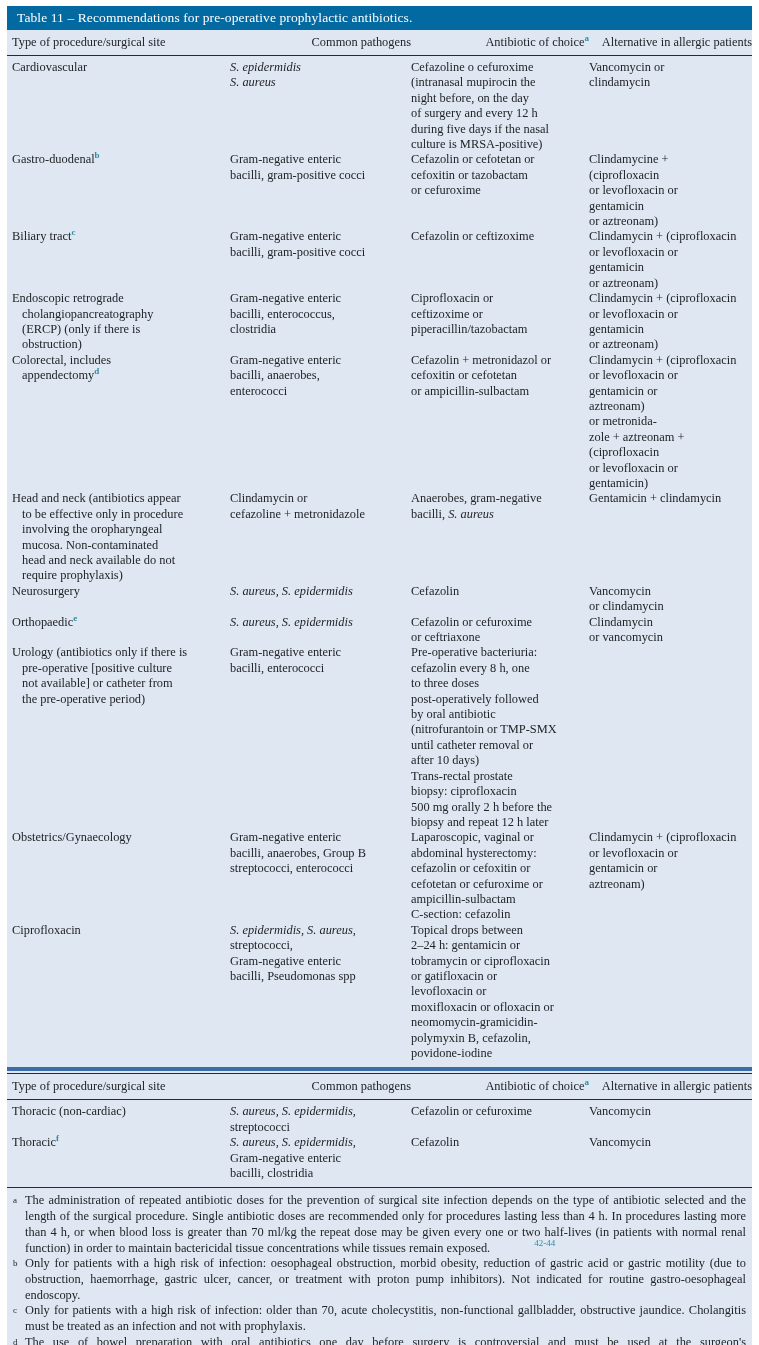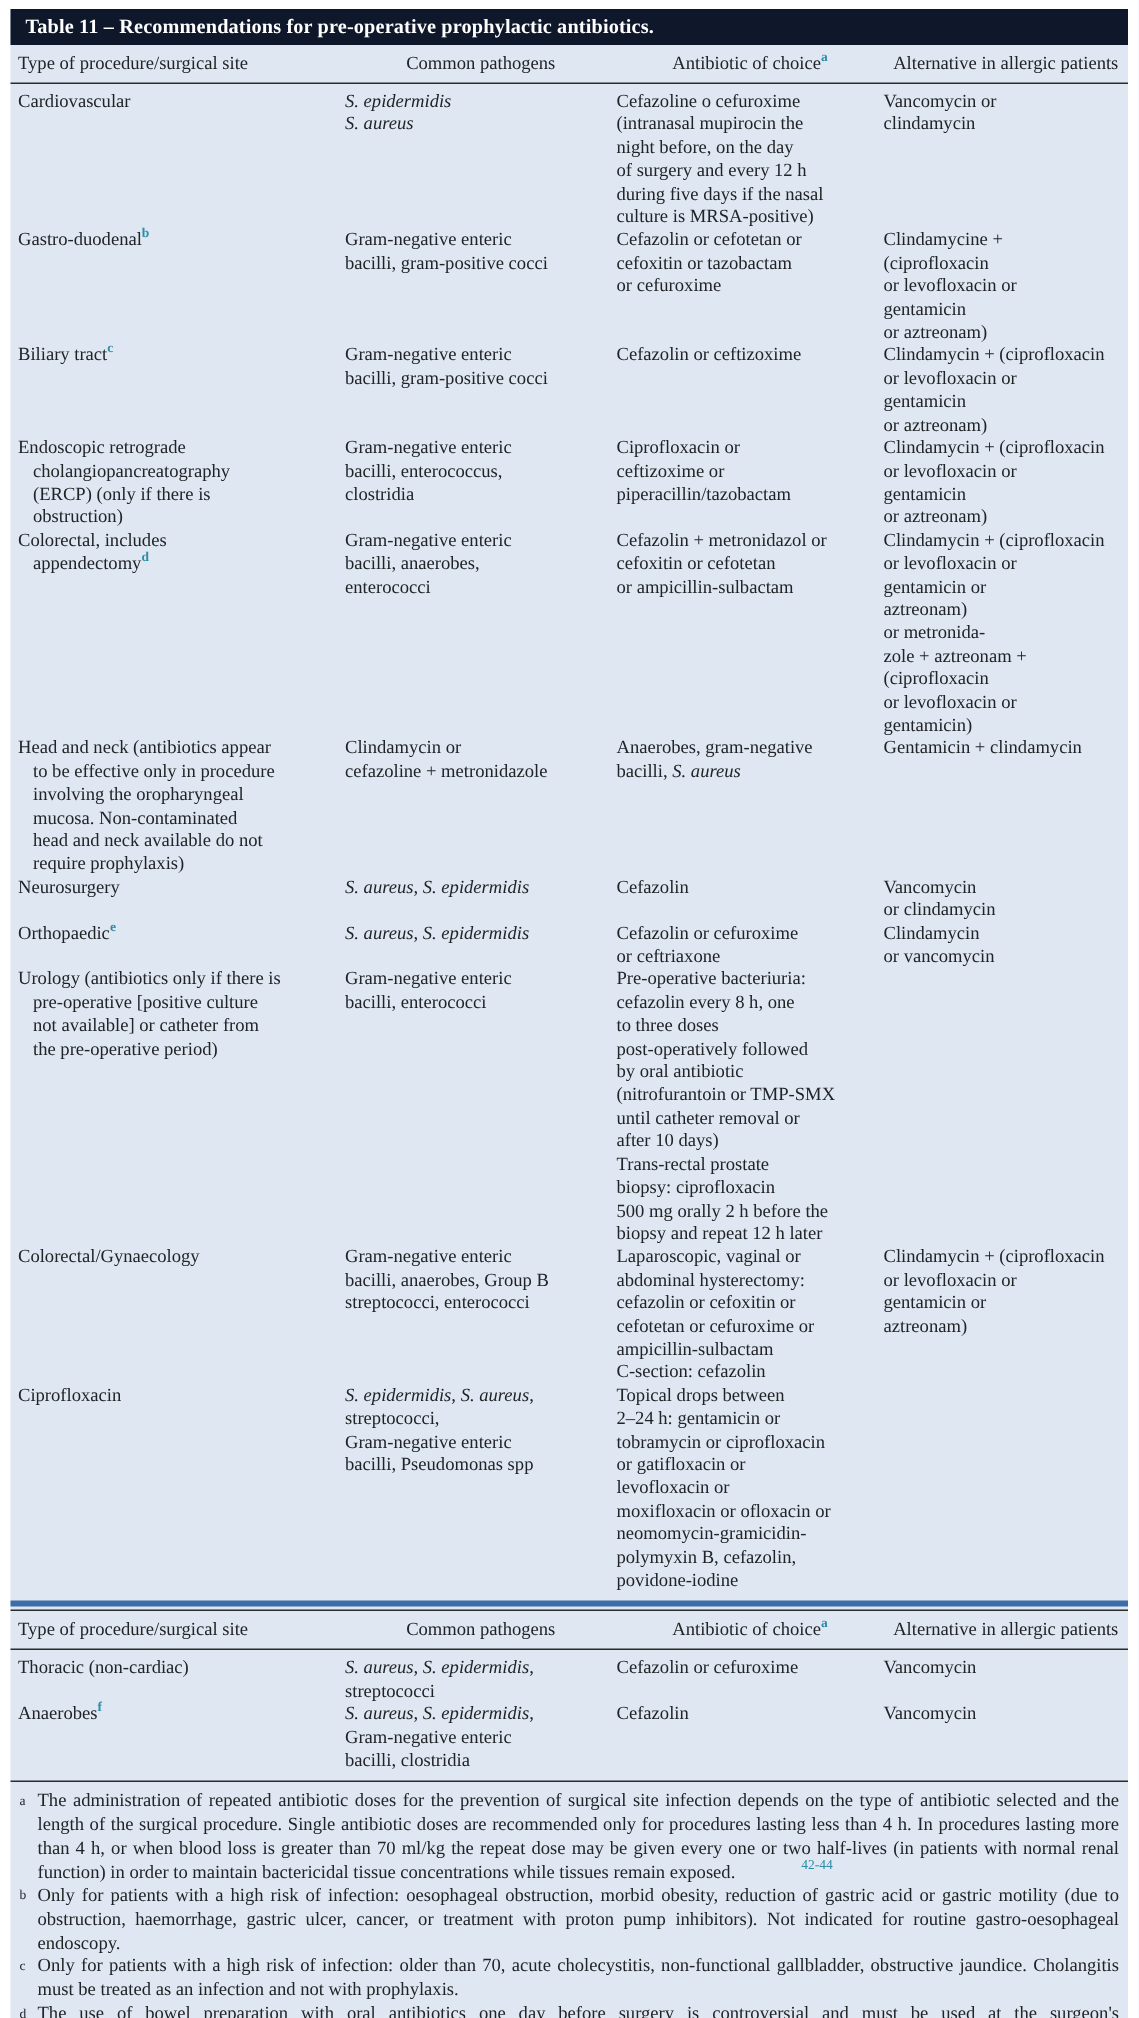--- a/index.html
+++ b/index.html
@@ -4,28 +4,28 @@
 <style>
   html,body{margin:0;padding:0;background:#ffffff;}
   body{width:759px;font-family:"Liberation Serif","DejaVu Serif",serif;color:#212427;}
   .sheet{
     width:745px;margin:6px 7px 0 7px;background:#dfe8f2;
     box-sizing:border-box;min-height:1332px;
     border-bottom:1px solid #2b2b2b;
     padding-bottom:4px;
   }
   .titlebar{
-    background:#0f172a;color:#ffffff;font-weight:bold;font-size:13.5px;
+    background:#0369a1;color:#ffffff;font-weight:normal;font-size:13.5px;
     padding:4px 10px 4px 10px;letter-spacing:.1px;
   }
   .grid{display:grid;grid-template-columns:223px 181px 178px 1fr;}
   .thead{padding:5px 0 5px 0;border-bottom:1px solid #2b2b2b;}
   .hc{font-size:12.4px;line-height:15px;}
   .hc.h-left{padding-left:5px;text-align:left;}
-  .hc.h-center{text-align:center;}
+  .hc.h-center{text-align:right;}
   .tbody{padding:4px 3px 2px 0;}
   .row{margin:0;}
   .cell{
     font-size:12.4px;line-height:15.4px;white-space:pre-line;
     padding-right:8px;box-sizing:border-box;
   }
   .cell.proc{padding-left:15px;text-indent:-10px;}
   .it{font-style:italic;font-family:Liberation Serif, serif;}
   .supnote{
     color:#2d8ca8;font-size:9px;vertical-align:super;line-height:0;
@@ -174,21 +174,21 @@
 (nitrofurantoin or TMP-SMX
 until catheter removal or
 after 10 days)
 Trans-rectal prostate
 biopsy: ciprofloxacin
 500 mg orally 2 h before the
 biopsy and repeat 12 h later</div>
         <div class="cell alt"></div>
       </div>
       <div class="grid row">
-        <div class="cell proc"><span>Colorectal/Gynaecology</span></div>
+        <div class="cell proc"><span>Obstetrics/Gynaecology</span></div>
         <div class="cell path"><span>Gram-negative enteric
 bacilli, anaerobes, Group B
 streptococci, enterococci</span></div>
         <div class="cell abx">Laparoscopic, vaginal or
 abdominal hysterectomy:
 cefazolin or cefoxitin or
 cefotetan or cefuroxime or
 ampicillin-sulbactam
 C-section: cefazolin</div>
         <div class="cell alt">Clindamycin + (ciprofloxacin
@@ -226,21 +226,21 @@
 
   <div class="tbody" id="second-rows">
       <div class="grid row">
         <div class="cell proc"><span>Thoracic (non-cardiac)</span></div>
         <div class="cell path"><span class="it">S. aureus, S. epidermidis,
 </span><span>streptococci</span></div>
         <div class="cell abx">Cefazolin or cefuroxime</div>
         <div class="cell alt">Vancomycin</div>
       </div>
       <div class="grid row">
-        <div class="cell proc"><span>Anaerobes</span><sup class="supnote">f</sup></div>
+        <div class="cell proc"><span>Thoracic</span><sup class="supnote">f</sup></div>
         <div class="cell path"><span class="it">S. aureus, S. epidermidis,
 </span><span>Gram-negative enteric
 bacilli, clostridia</span></div>
         <div class="cell abx">Cefazolin</div>
         <div class="cell alt">Vancomycin</div>
       </div>
     </div>
 
   <div class="footnotes" id="footnotes">
       <div class="fn"><sup class="mk">a</sup><span>The administration of repeated antibiotic doses for the prevention of surgical site infection depends on the type of antibiotic selected and the length of the surgical procedure. Single antibiotic doses are recommended only for procedures lasting less than 4 h. In procedures lasting more than 4 h, or when blood loss is greater than 70 ml/kg the repeat dose may be given every one or two half-lives (in patients with normal renal function) in order to maintain bactericidal tissue concentrations while tissues remain exposed.</span><sup class="ref">42-44</sup></div>

